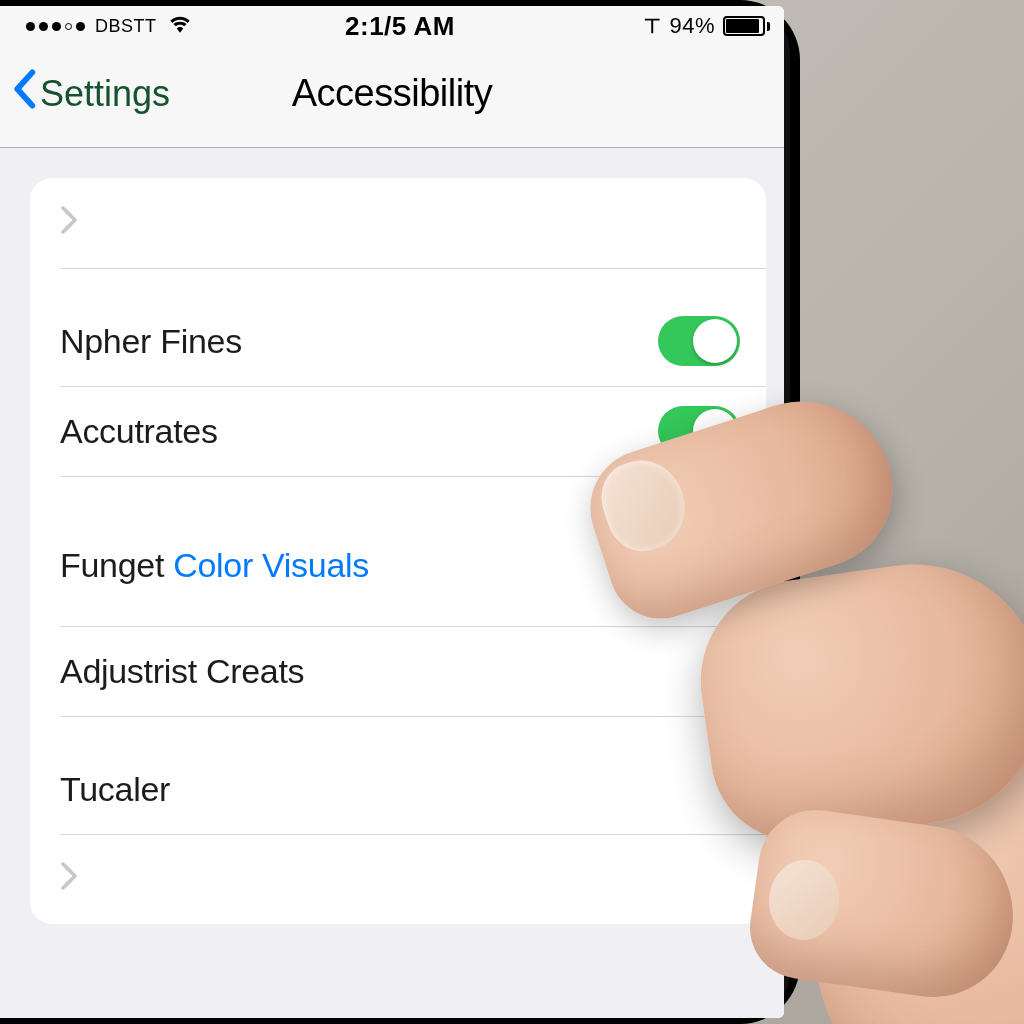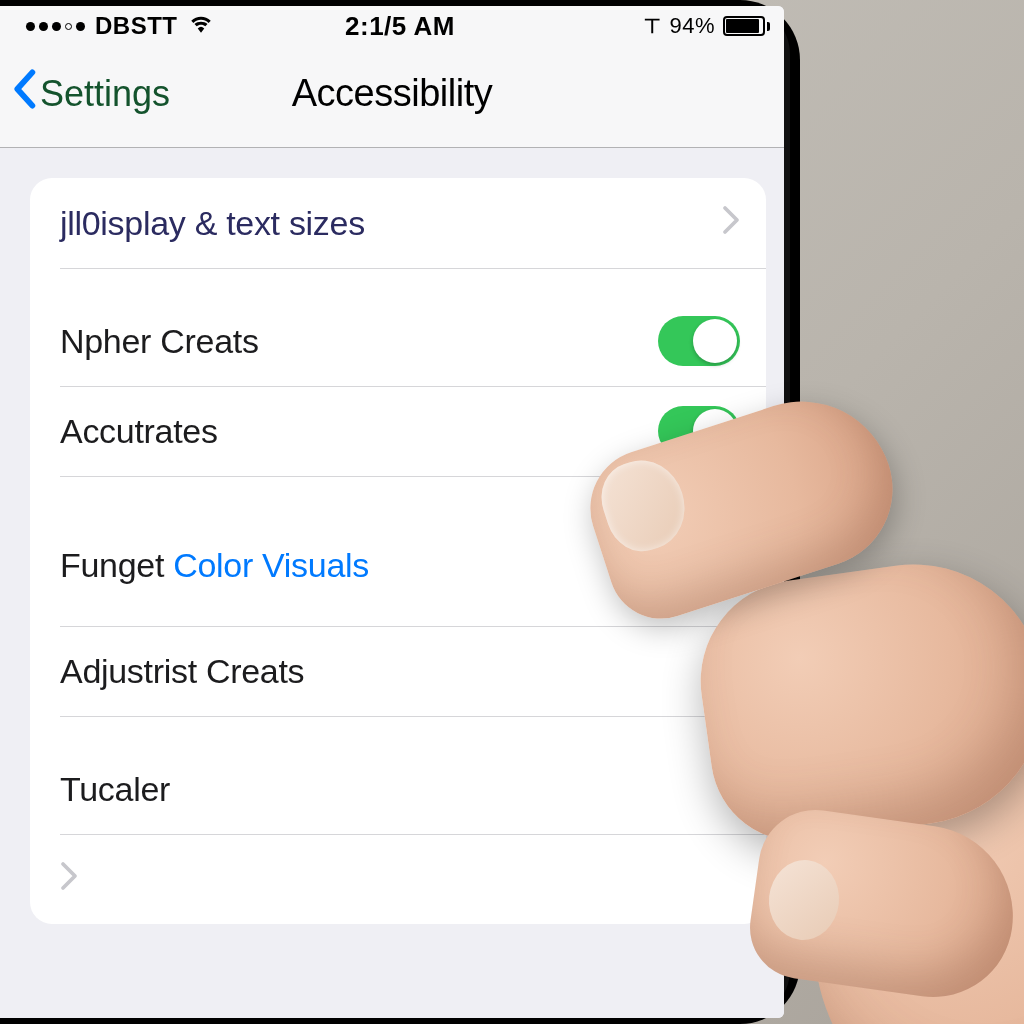--- a/index.html
+++ b/index.html
@@ -49,21 +49,21 @@
     font-size: 22px;
     font-weight: 600;
     color: #000;
     letter-spacing: 0.5px;
   }
   .status-left { display: flex; align-items: center; gap: 10px; }
   .status-right { display: flex; align-items: center; gap: 8px; }
   .dots { display: flex; gap: 4px; align-items: center; }
   .dot { width: 9px; height: 9px; border-radius: 50%; background: #000; }
   .dot.hollow { background: transparent; border: 1.5px solid #000; width: 7px; height: 7px; }
-  .carrier { font-size: 24px; font-weight: 700; }
+  .carrier { font-size: 18px; font-weight: 400; }
   .wifi svg { width: 26px; height: 20px; }
   .clock { font-size: 26px; font-weight: 600; position: absolute; left: 50%; transform: translateX(-50%); }
   .batt-pct { font-size: 22px; font-weight: 500; }
   .battery { display: inline-flex; align-items: center; }
   .battery-body {
     width: 42px; height: 20px; border: 2px solid #000; border-radius: 4px; position: relative;
   }
   .battery-fill { position: absolute; left: 1px; top: 1px; bottom: 1px; width: 88%; background: #000; border-radius: 1px; }
   .battery-tip { width: 3px; height: 9px; background: #000; border-radius: 0 2px 2px 0; margin-left: 2px; }
 
@@ -239,30 +239,29 @@
           </span>
           <span>Settings</span>
         </div>
         <div class="nav-title">Accessibility</div>
       </div>
 
       <div class="content">
         <div class="group">
 
           <div class="row">
-            <span class="row-label header">jll0isplay &amp; text sizes</span>
             <span class="chevron">
               <svg viewBox="0 0 12 20">
                   <path d="M2 2 L10 10 L2 18" stroke="#c7c7cc" stroke-width="2.5" fill="none" stroke-linecap="round" stroke-linejoin="round"></path>
                 </svg>
             </span>
           </div>
 
           <div class="row sep-thick" style="position:relative;">
-            <span class="row-label">Npher Creats</span>
+            <span class="row-label">Npher Fines</span>
             <span class="switch on">
                 <span class="knob"></span>
               </span>
           </div>
 
           <div class="row">
             <span class="row-label">Accutrates</span>
             <span class="switch on">
                 <span class="knob"></span>
               </span>

